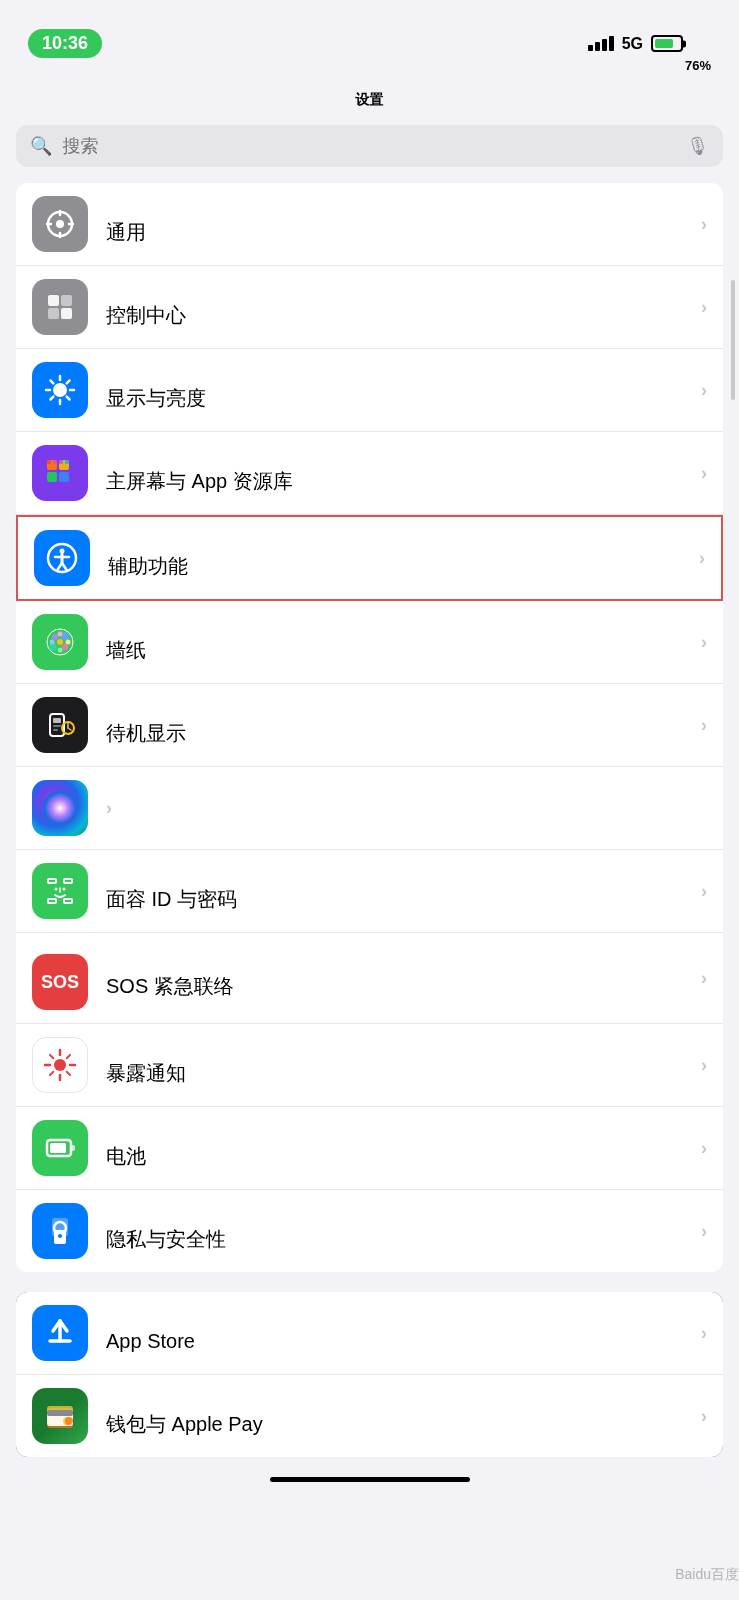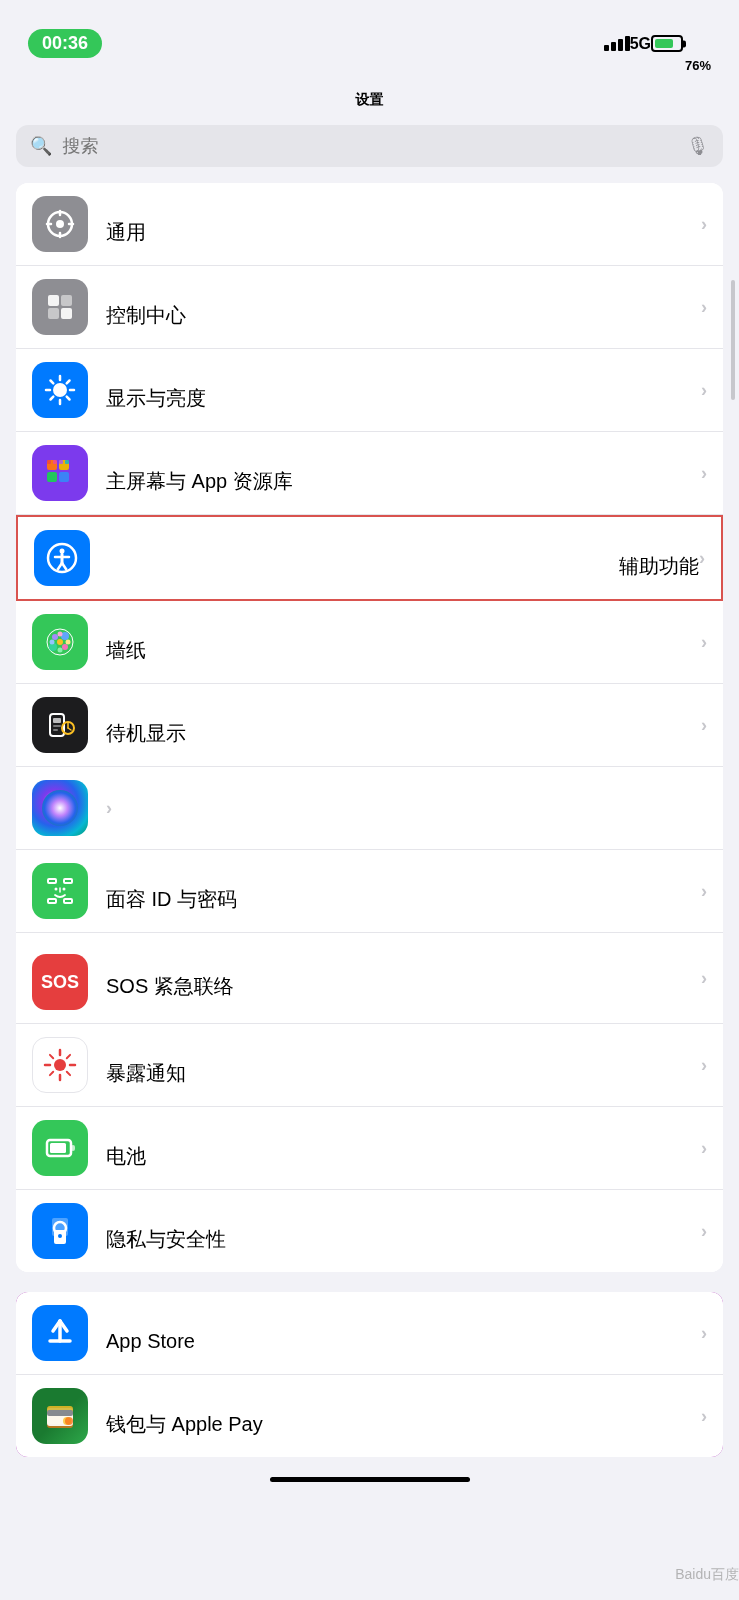--- a/index.html
+++ b/index.html
@@ -26,20 +26,21 @@
       color: white;
       font-size: 18px;
       font-weight: 600;
       padding: 4px 14px;
       border-radius: 20px;
     }
 
     .status-right {
       display: flex;
       align-items: center;
+      gap: 8px;
     }
 
     .signal-bars {
       display: flex;
       align-items: flex-end;
       gap: 2px;
     }
 
     .signal-bars span {
       background: #000;
@@ -300,28 +301,27 @@
       bottom: 16px;
       right: 0;
       font-size: 14px;
       color: #999;
       opacity: 0.7;
     }
 
     .highlight-row {
       border: 2.5px solid #d9534f !important;
       border-radius: 0;
-      text-align: right;
     }
   </style>
 </head>
 <body>
 
 <div class="status-bar">
-  <span class="status-time">00:36</span>
+  <span class="status-time">10:36</span>
   <div class="status-right">
     <div class="signal-bars">
       <span></span>
         <span></span>
         <span></span>
         <span></span>
     </div>
     <span class="network-5g">5G</span>
     <div class="battery">
       <div class="battery-body">

